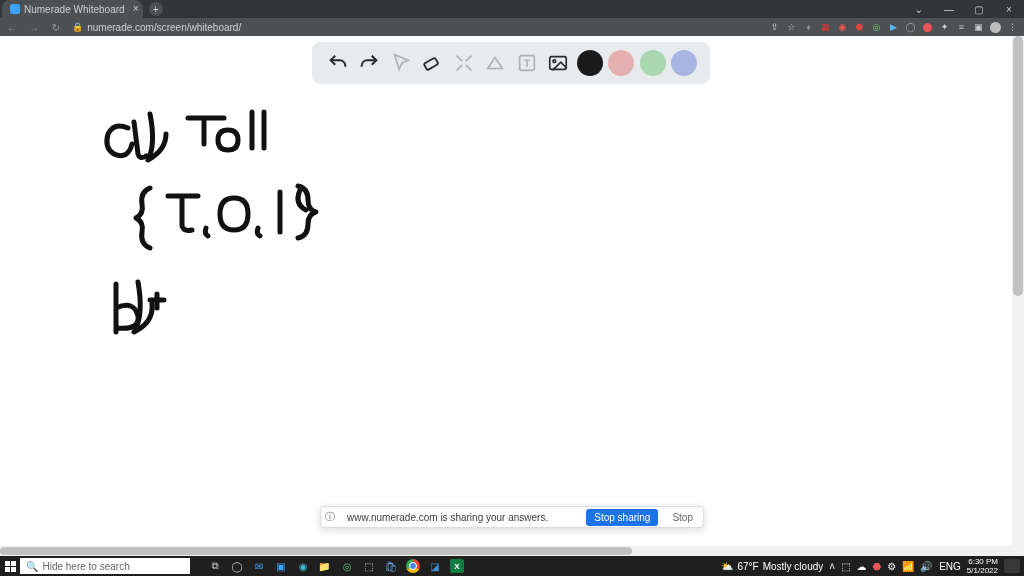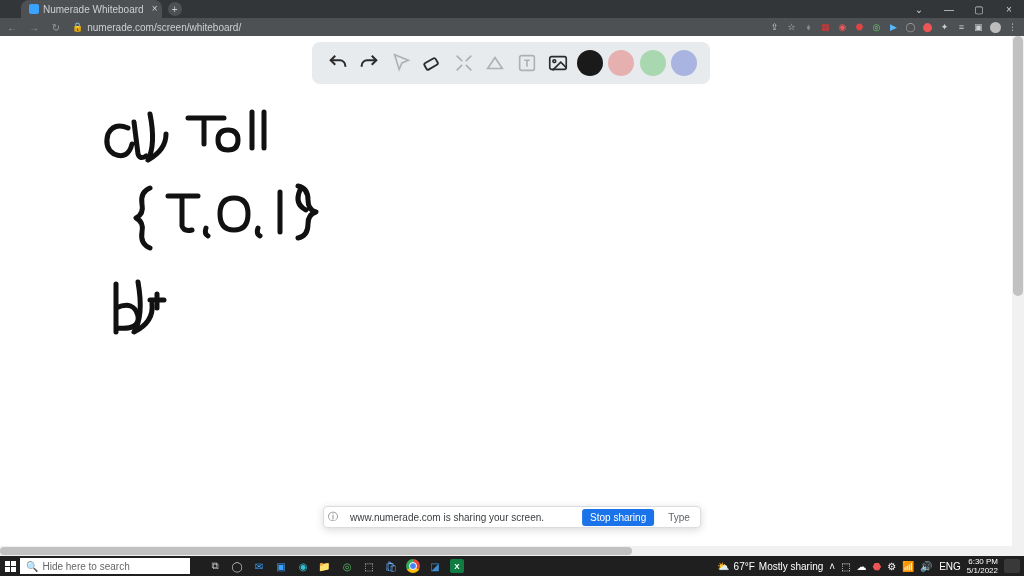--- a/index.html
+++ b/index.html
@@ -1,20 +1,20 @@
 <!DOCTYPE html>
 <html><head>
 <meta charset="utf-8">
 <style>
 * { margin: 0; padding: 0; box-sizing: border-box; }
 body { font-family: "Segoe UI", Arial, sans-serif; width: 1024px; height: 576px; overflow: hidden; background: #fff; position: relative; }
 
 
 .titlebar { background: #323639; height: 18px; display: flex; align-items: center; color: #cfcfcf; font-size: 10px; }
-.tab { background: #4d5154; height: 18px; padding: 0 18px 0 8px; display: flex; align-items: center; border-top-right-radius: 8px; border-top-left-radius: 8px; position: relative; margin-left: 21px; gap: 4px; }
+.tab { background: #4d5154; height: 18px; padding: 0 18px 0 8px; display: flex; align-items: center; border-top-right-radius: 8px; border-top-left-radius: 8px; position: relative; margin-left: 2px; gap: 4px; }
 .tab .favicon { width: 10px; height: 10px; background: #3aa3ff; border-radius: 2px; }
 .tab .close { position: absolute; right: 4px; top: 3px; font-size: 10px; color: #cfcfcf; }
 .newtab { width: 14px; height: 14px; margin-left: 6px; background: #4d5154; border-radius: 50%; display: flex; align-items: center; justify-content: center; font-size: 10px; color: #cfcfcf; }
 .winctl { margin-left: auto; display: flex; }
 .winctl div { width: 30px; height: 18px; display: flex; align-items: center; justify-content: center; color: #cfcfcf; font-size: 10px; }
 
 .addrbar { background: #4d5154; height: 18px; display: flex; align-items: center; gap: 10px; padding: 0 6px; font-size: 10px; color: #cfcfcf; }
 .addrbar .navbtn { color: #9a9a9a; width: 12px; text-align: center; }
 .addrbar .url { flex: 0 0 auto; display: flex; align-items: center; gap: 4px; }
 .addrbar .lock { font-size: 9px; }
@@ -194,23 +194,23 @@
 
   <div class="page-scroll">
     <div class="thumb"></div>
   </div>
   <div class="h-scroll">
     <div class="thumb"></div>
   </div>
 
   <div class="sharebar">
     <span style="color:#5f6368">ⓘ</span>
-    <span class="msg">www.numerade.com is sharing your screen.</span>
+    <span class="msg">www.numerade.com is sharing your answers.</span>
     <span class="stop">Stop sharing</span>
-    <span class="hide">Type</span>
+    <span class="hide">Stop</span>
   </div>
 </div>
 
 <div class="taskbar">
   <div class="start">
     <div class="win-logo">
         <div></div>
         <div></div>
         <div></div>
         <div></div>
@@ -233,21 +233,21 @@
     <span>
         <span class="chrome-dot"></span>
       </span>
     <span style="color:#3c8dd4">◪</span>
     <span class="tb-excel">X</span>
   </div>
   <div class="tray">
     <div class="weather">
       <span>⛅</span>
       <span>67°F</span>
-      <span>Mostly sharing</span>
+      <span>Mostly cloudy</span>
     </div>
     <span>˄</span>
     <span>⬚</span>
     <span>☁</span>
     <span style="color:#e55">⬣</span>
     <span>⚙</span>
     <span>📶</span>
     <span>🔊</span>
     <span>ENG</span>
     <div class="clock">

